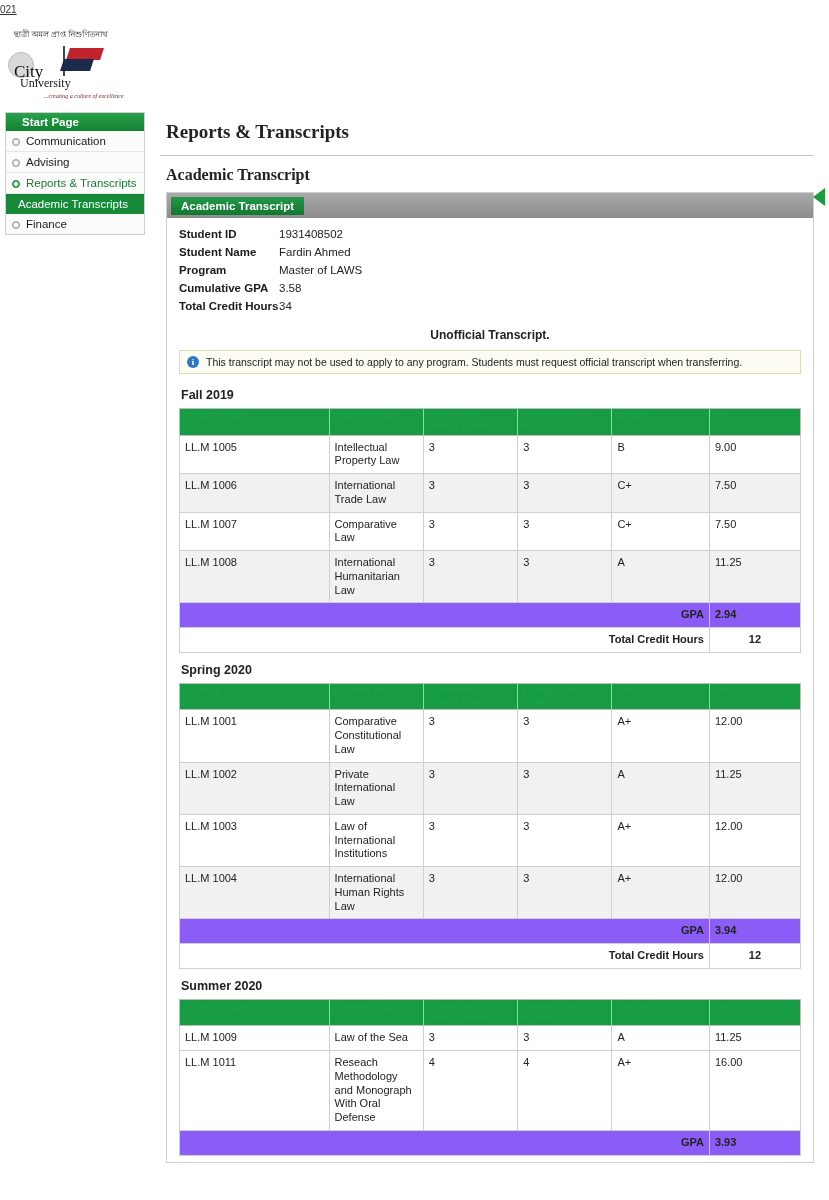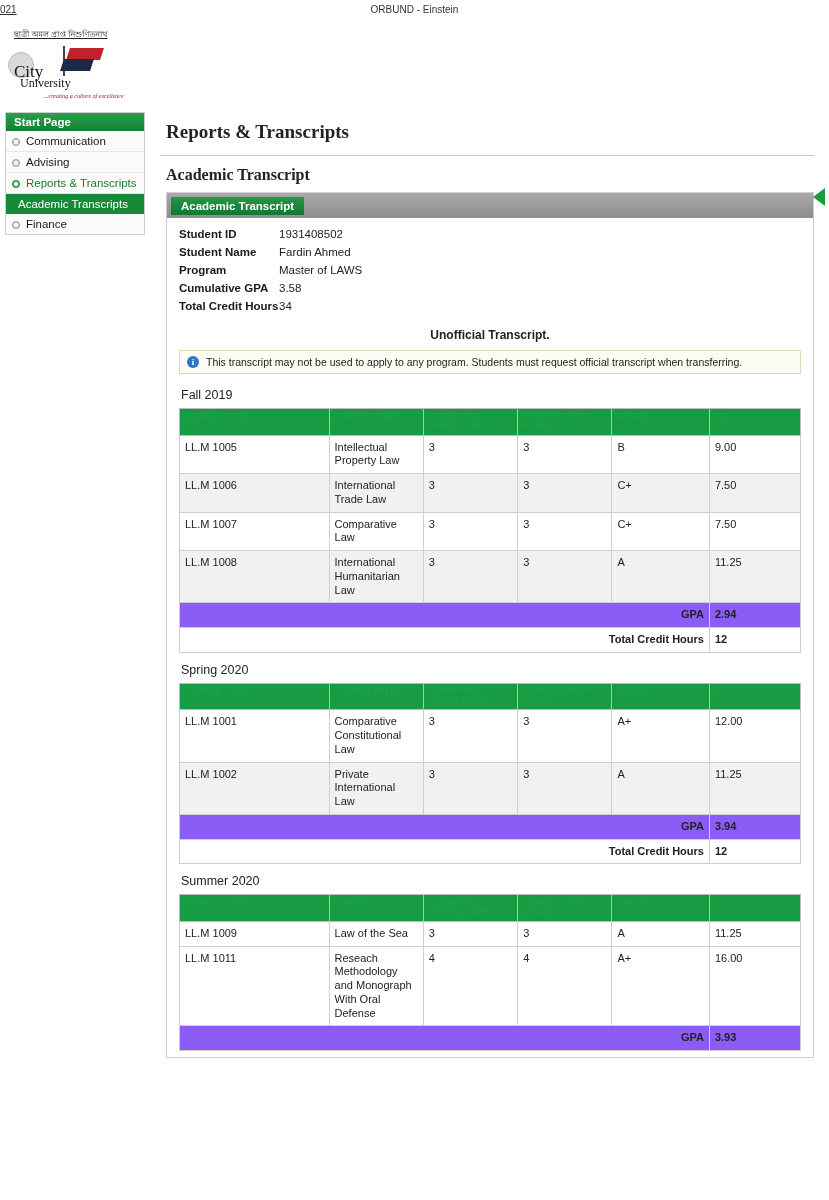--- a/index.html
+++ b/index.html
@@ -25,21 +25,21 @@
   .print-header .ph-left { position: absolute; left: 0; top: 0; text-decoration: underline; }
   .print-header .ph-center { position: absolute; left: 0; width: 829px; text-align: center; top: 0; }
 
   
   .logo-block {
     position: absolute; top: 38px; left: 6px;
     width: 145px; height: 62px;
   }
   .logo-bangla {
     position: absolute; top: -10px; left: 8px;
-    font-size: 8px; color: #222; white-space: nowrap; text-decoration: underline;
+    font-size: 8px; color: #222; white-space: nowrap;
   }
   .logo-circle {
     position: absolute; left: 2px; top: 14px;
     width: 26px; height: 26px; border-radius: 50%;
     background: #d9d9d9; border: 1px solid #bbb;
   }
   .logo-city {
     position: absolute; left: 8px; top: 24px;
     font-family: "Liberation Serif", serif;
     font-size: 17px; color: #111;
@@ -82,21 +82,21 @@
     border: 1px solid #cfcfcf;
     background: #fbfbfb;
     font-size: 11.5px;
   }
   .sb-title {
     background: #1a8a3c;
     background: linear-gradient(#2aa14c, #11802f);
     color: #fff;
     font-weight: bold;
     font-size: 11.5px;
-    padding: 3px 8px;
+    padding: 3px 16px;
   }
   .sb-item {
     padding: 4px 6px 4px 20px;
     position: relative;
     border-bottom: 1px solid #e6e6e6;
     color: #1a1a1a;
     white-space: nowrap;
   }
   .sb-item:last-child { border-bottom: none; }
   .sb-item .bullet {
@@ -187,21 +187,21 @@
   .notice .info-icon {
     position: absolute; left: 7px; top: 5px;
     width: 12px; height: 12px; border-radius: 50%;
     background: #2f76c4;
     color: #fff; font-size: 9px; font-weight: bold;
     text-align: center; line-height: 12px;
     font-family: "Liberation Serif", serif;
   }
 
   .term-title {
-    font-weight: normal;
+    font-weight: bold;
     font-size: 12.5px;
     margin: 10px 0 6px 2px;
   }
 
   table.grades {
     width: 100%;
     border-collapse: collapse;
     font-size: 11px;
     padding-left: 32px;
   }
@@ -234,41 +234,41 @@
   tr.gpa-row td {
     background: #8b5cf6;
     font-weight: bold;
     border: 1px solid #cfcfcf;
   }
   tr.gpa-row td.label { text-align: right; }
   tr.tch-row td {
     background: #ffffff;
     font-weight: bold;
     border: 1px solid #cfcfcf;
+    text-align: center;
   }
   tr.tch-row td.label { text-align: right; }
   tr.gpa-row td.value, tr.tch-row td.value { font-weight: bold; }
 
   
   .side-arrow {
     position: absolute; right: 4px; top: 188px;
     width: 0; height: 0;
     border-top: 9px solid transparent;
     border-bottom: 9px solid transparent;
     border-right: 12px solid #1a9c3f;
   }
 </style>
 </head>
 <body>
 
 <div class="page">
 
   <div class="print-header">
     <span class="ph-left">021</span>
-    <span class="ph-center">ORBUND - Einstein</span>
   </div>
 
   <div class="logo-block">
     <div class="logo-bangla">ছাত্রী অমল প্রাপ্ত নিশুণিতনাথ</div>
     <div class="logo-circle"></div>
     <div class="logo-flag">
       <div class="fl-pole"></div>
       <div class="fl-red"></div>
       <div class="fl-dark"></div>
     </div>
@@ -411,20 +411,36 @@
               <td>12.00</td>
             </tr>
             <tr class="alt">
               <td>LL.M 1002</td>
               <td>Private International Law</td>
               <td>3</td>
               <td>3</td>
               <td>A</td>
               <td>11.25</td>
             </tr>
+            <tr>
+              <td>LL.M 1003</td>
+              <td>Law of International Institutions</td>
+              <td>3</td>
+              <td>3</td>
+              <td>A+</td>
+              <td>12.00</td>
+            </tr>
+            <tr class="alt">
+              <td>LL.M 1004</td>
+              <td>International Human Rights Law</td>
+              <td>3</td>
+              <td>3</td>
+              <td>A+</td>
+              <td>12.00</td>
+            </tr>
             <tr class="gpa-row">
               <td class="label" colspan="5">GPA</td>
               <td class="value">3.94</td>
             </tr>
             <tr class="tch-row">
               <td class="label" colspan="5">Total Credit Hours</td>
               <td class="value">12</td>
             </tr>
           </tbody>
         </table>

